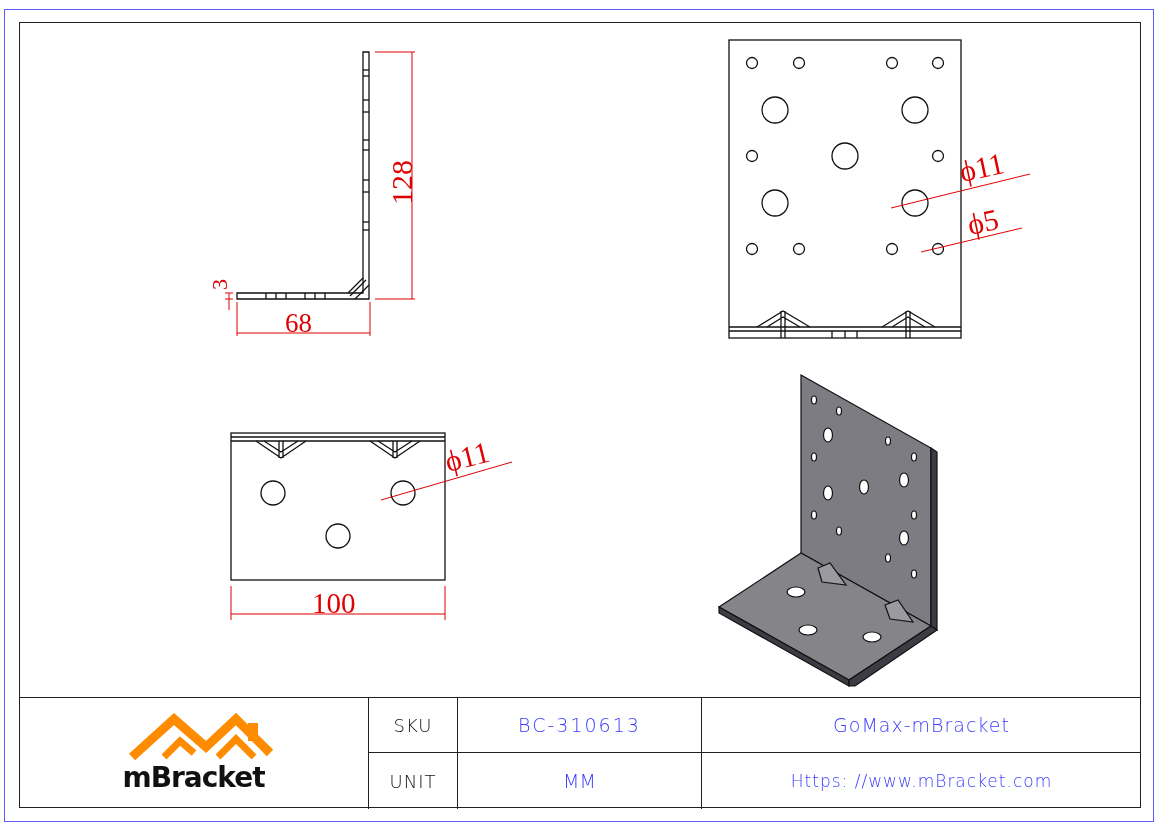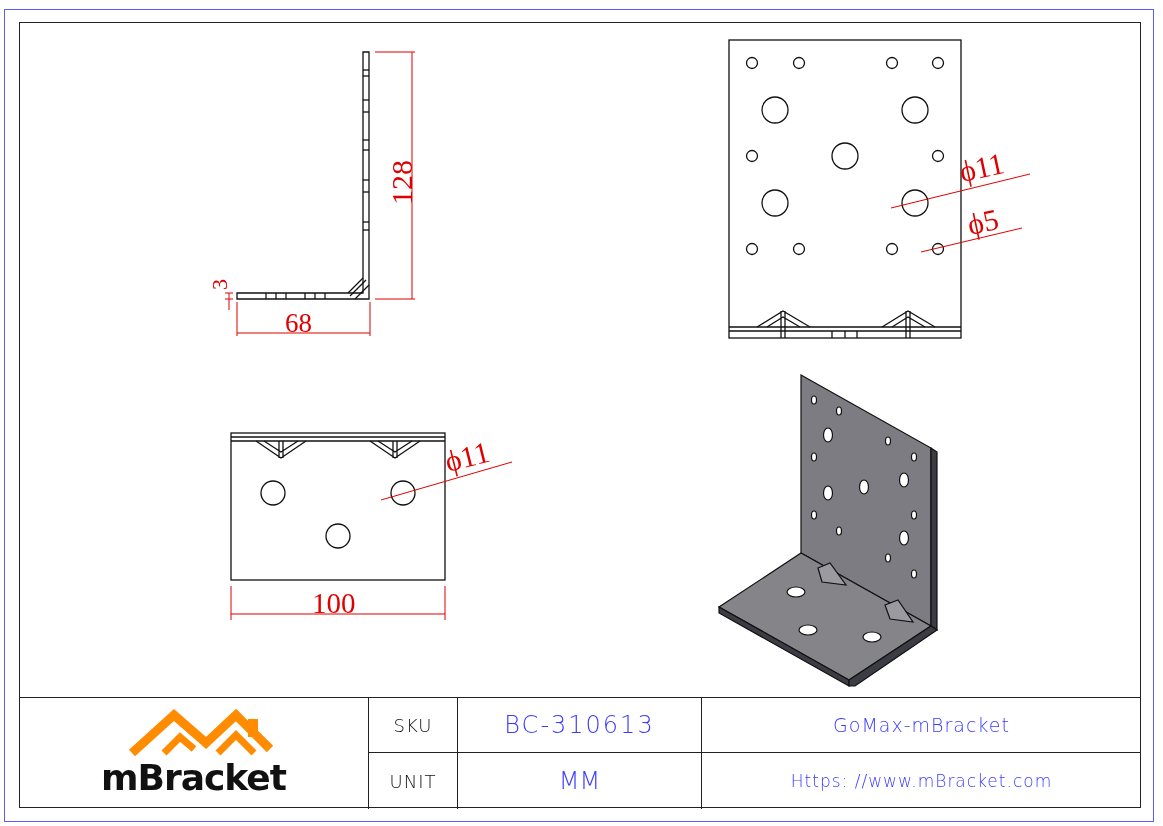--- a/index.html
+++ b/index.html
@@ -4,21 +4,21 @@
 <style>
   html,body{margin:0;padding:0;background:#fff;}
   body{width:1163px;height:826px;position:relative;overflow:hidden;font-family:"Liberation Sans",sans-serif;}
   .outer{position:absolute;left:4px;top:9px;width:1150px;height:813px;border:1px solid #5b5bff;box-sizing:border-box;}
   .inner{position:absolute;left:19px;top:22px;width:1122px;height:786px;border:1.5px solid #222;box-sizing:border-box;}
   svg.draw{position:absolute;left:0;top:0;}
   .tb{position:absolute;left:19px;top:697px;width:1122px;height:111px;border-top:1.5px solid #222;box-sizing:border-box;}
   .cell{position:absolute;box-sizing:border-box;display:flex;align-items:center;justify-content:center;font-family:"DejaVu Sans",sans-serif;}
   .lbl{color:#111;font-size:18px;letter-spacing:1px;font-weight:200;}
   .blue{color:#3b3bff;}
-  .logo-text{font-family:"DejaVu Sans",sans-serif;font-weight:bold;font-size:36px;color:#111;letter-spacing:-1px;}
+  .logo-text{font-family:"DejaVu Sans",sans-serif;font-weight:bold;font-size:28px;color:#111;letter-spacing:-1px;}
   .dimtxt{font-family:"Liberation Serif",serif;fill:#e00000;}
 </style>
 </head>
 <body>
 
 <div class="outer"></div>
 <div class="inner"></div>
 
 <svg class="draw" width="1163" height="826">
 
@@ -145,18 +145,18 @@
   <div class="cell" style="left:0;top:0;width:350px;height:111px;border-right:1.5px solid #222;flex-direction:column;">
     <svg width="160" height="48" viewBox="0 0 160 48">
       <path d="M18,44 L60,6 L92,34 L122,6 L156,40" fill="none" stroke="#ff8c00" stroke-width="9" stroke-linejoin="miter"></path>
       <path d="M50,44 L66,28 L80,40" fill="none" stroke="#ff8c00" stroke-width="7"></path>
       <path d="M104,44 L122,26 L140,44" fill="none" stroke="#ff8c00" stroke-width="7"></path>
       <rect x="134" y="10" width="10" height="18" fill="#ff8c00"></rect>
     </svg>
     <div class="logo-text">mBracket</div>
   </div>
   <div class="cell lbl" style="left:350px;top:0;width:89px;height:55px;border-right:1.5px solid #222;border-bottom:1.5px solid #222;">SKU</div>
-  <div class="cell blue" style="left:439px;top:0;width:244px;height:55px;border-right:1.5px solid #222;border-bottom:1.5px solid #222;font-size:24px;letter-spacing:2px;font-weight:200;text-align:right;">BC-310613</div>
+  <div class="cell blue" style="left:439px;top:0;width:244px;height:55px;border-right:1.5px solid #222;border-bottom:1.5px solid #222;font-size:19px;letter-spacing:2px;font-weight:200;text-align:right;">BC-310613</div>
   <div class="cell blue" style="left:683px;top:0;width:439px;height:55px;border-bottom:1.5px solid #222;font-size:19px;letter-spacing:1px;font-weight:200;">GoMax-mBracket</div>
   <div class="cell lbl" style="left:350px;top:55px;width:89px;height:56px;border-right:1.5px solid #222;">UNIT</div>
-  <div class="cell blue" style="left:439px;top:55px;width:244px;height:56px;border-right:1.5px solid #222;font-size:24px;font-weight:200;">MM</div>
+  <div class="cell blue" style="left:439px;top:55px;width:244px;height:56px;border-right:1.5px solid #222;font-size:19px;font-weight:200;">MM</div>
   <div class="cell blue" style="left:683px;top:55px;width:439px;height:56px;font-size:17px;letter-spacing:1px;font-weight:200;">Https: //www.mBracket.com</div>
 </div>
 
 </body></html>

